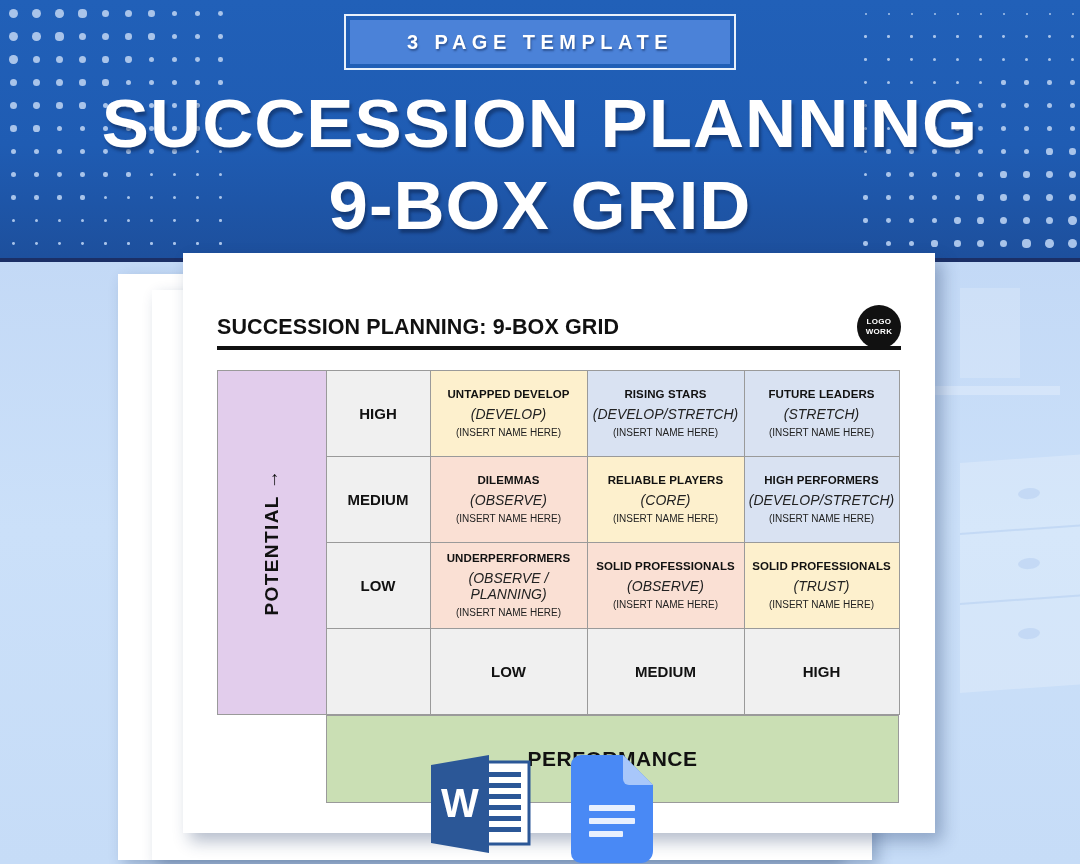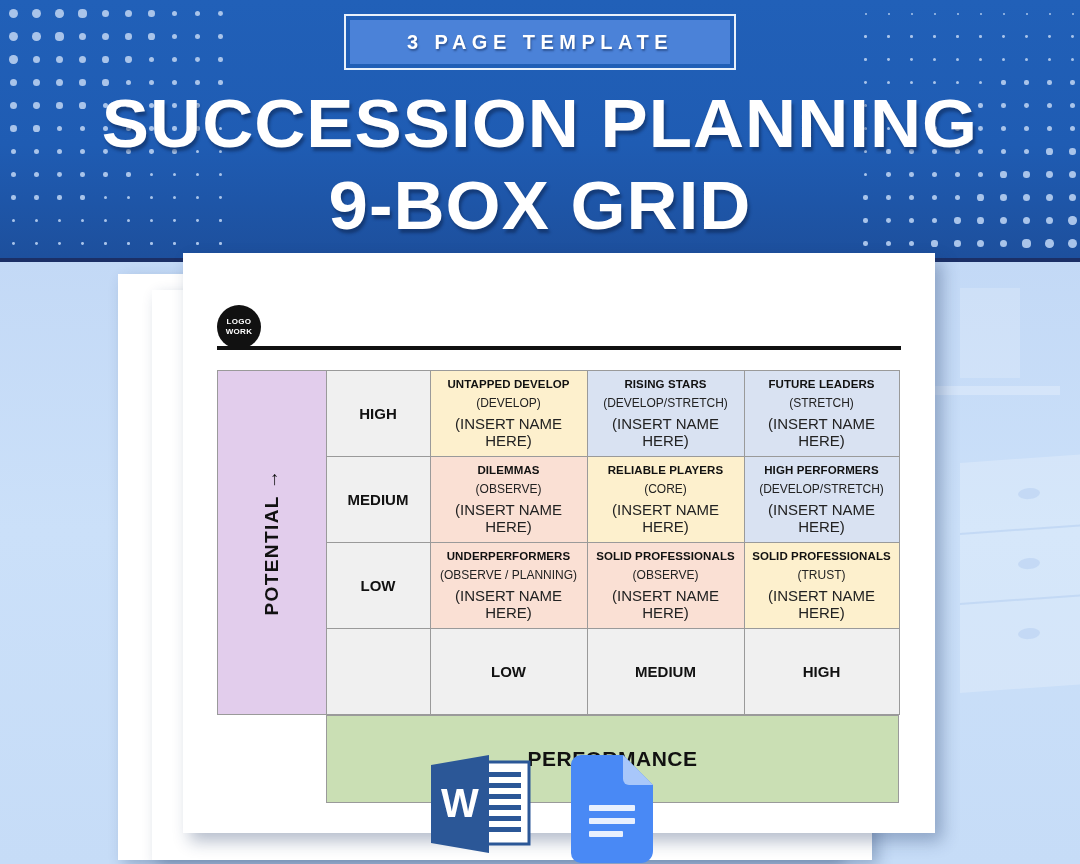--- a/index.html
+++ b/index.html
@@ -148,22 +148,22 @@
     letter-spacing: 1.4px;
   }
   .cell.rowlabel { background: #f0f0f0; font-size: 15px; font-weight: bold; color: #111; }
   .cell.blank    { background: #f0f0f0; }
   .cell.axis     { background: #f0f0f0; font-size: 15px; font-weight: bold; color: #111; }
   .cell.yellow   { background: #fdf0cd; }
   .cell.blue     { background: #d9e2f2; }
   .cell.pink     { background: #fae0d4; }
 
   .c-title  { font-size: 11.5px; font-weight: bold; color: #111111; letter-spacing: 0.1px; margin-bottom: 6px; }
-  .c-action { font-size: 12px; color: #222222; margin-bottom: 5px; }
-  .c-name   { font-size: 15px; color: #222222; }
+  .c-action { font-size: 14px; font-style: italic; color: #222222; margin-bottom: 5px; }
+  .c-name   { font-size: 10px; color: #222222; }
 
   .perf-bar {
     position: absolute; left: 143px; top: 462px;
     width: 573px; height: 88px;
     background: #cadfb4;
     border: 1px solid #9a9a9a;
     display: flex; align-items: center; justify-content: center;
   }
   .perf-text {
     font-size: 21px; font-weight: bold; color: #111111; letter-spacing: 0.5px;
@@ -440,20 +440,21 @@
 
   <div class="hero-bottom-line"></div>
 </div>
 
 <div class="sheet back2"></div>
 <div class="sheet back1"></div>
 
 <div class="doc">
 
   <div class="doc-header">
+    <div class="doc-title">SUCCESSION PLANNING: 9-BOX GRID</div>
     <div class="logo-badge">
       <span>LOGO</span>
       <span>WORK</span>
     </div>
   </div>
 
   <div class="doc-rule"></div>
 
   <div class="grid-wrap">
 

